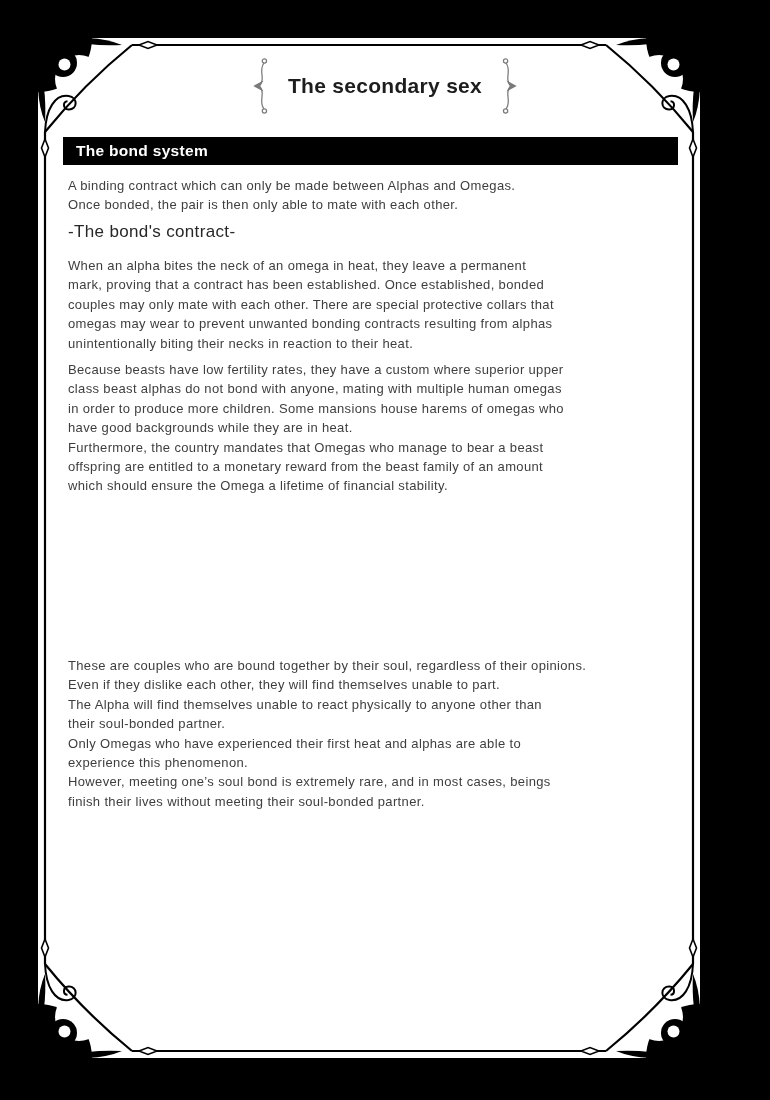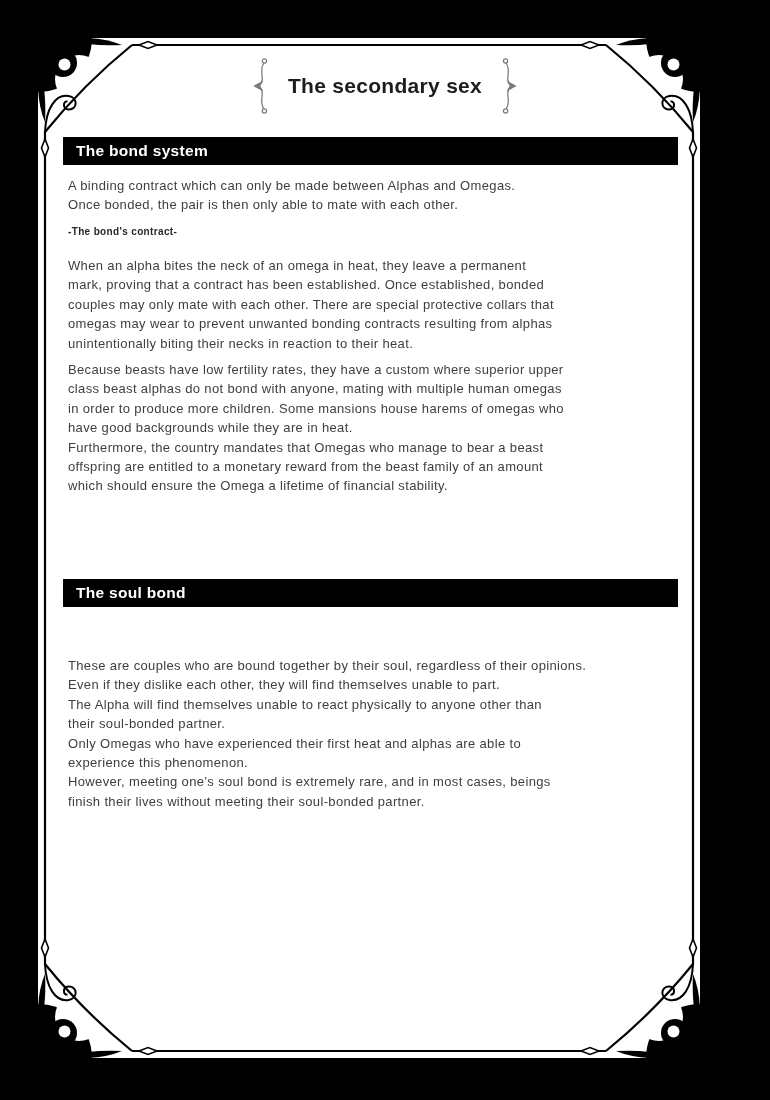--- a/index.html
+++ b/index.html
@@ -24,21 +24,21 @@
   .bar span {
     font-size:15.5px; font-weight:bold; letter-spacing:0.3px;
   }
   .para {
     position:absolute; left:68px; width:640px;
     font-size:13px; line-height:19.4px; color:#3e3e3e;
     letter-spacing:0.35px; white-space:pre-line;
   }
   .subheading {
     position:absolute; left:68px; width:640px;
-    font-size:10px; line-height:19px; color:#272727; font-weight:bold;
+    font-size:17px; line-height:19px; color:#272727; font-weight:normal;
     letter-spacing:0.35px;
   }
 </style>
 </head>
 <body>
 
 <div class="canvas">
 
   <svg class="frame" width="770" height="1100" viewBox="0 0 770 1100">
     <defs>
@@ -122,23 +122,20 @@
 unintentionally biting their necks in reaction to their heat.</div>
 
   <div class="para" style="top:360px">Because beasts have low fertility rates, they have a custom where superior upper
 class beast alphas do not bond with anyone, mating with multiple human omegas
 in order to produce more children. Some mansions house harems of omegas who
 have good backgrounds while they are in heat.
 Furthermore, the country mandates that Omegas who manage to bear a beast
 offspring are entitled to a monetary reward from the beast family of an amount
 which should ensure the Omega a lifetime of financial stability.</div>
 
-  <div class="bar" style="top:579px">
-    <span>The soul bond</span>
-  </div>
   <div class="para" style="top:656px">These are couples who are bound together by their soul, regardless of their opinions.
 Even if they dislike each other, they will find themselves unable to part.
 The Alpha will find themselves unable to react physically to anyone other than
 their soul-bonded partner.
 Only Omegas who have experienced their first heat and alphas are able to
 experience this phenomenon.
 However, meeting one’s soul bond is extremely rare, and in most cases, beings
 finish their lives without meeting their soul-bonded partner.</div>
 
 </div>

